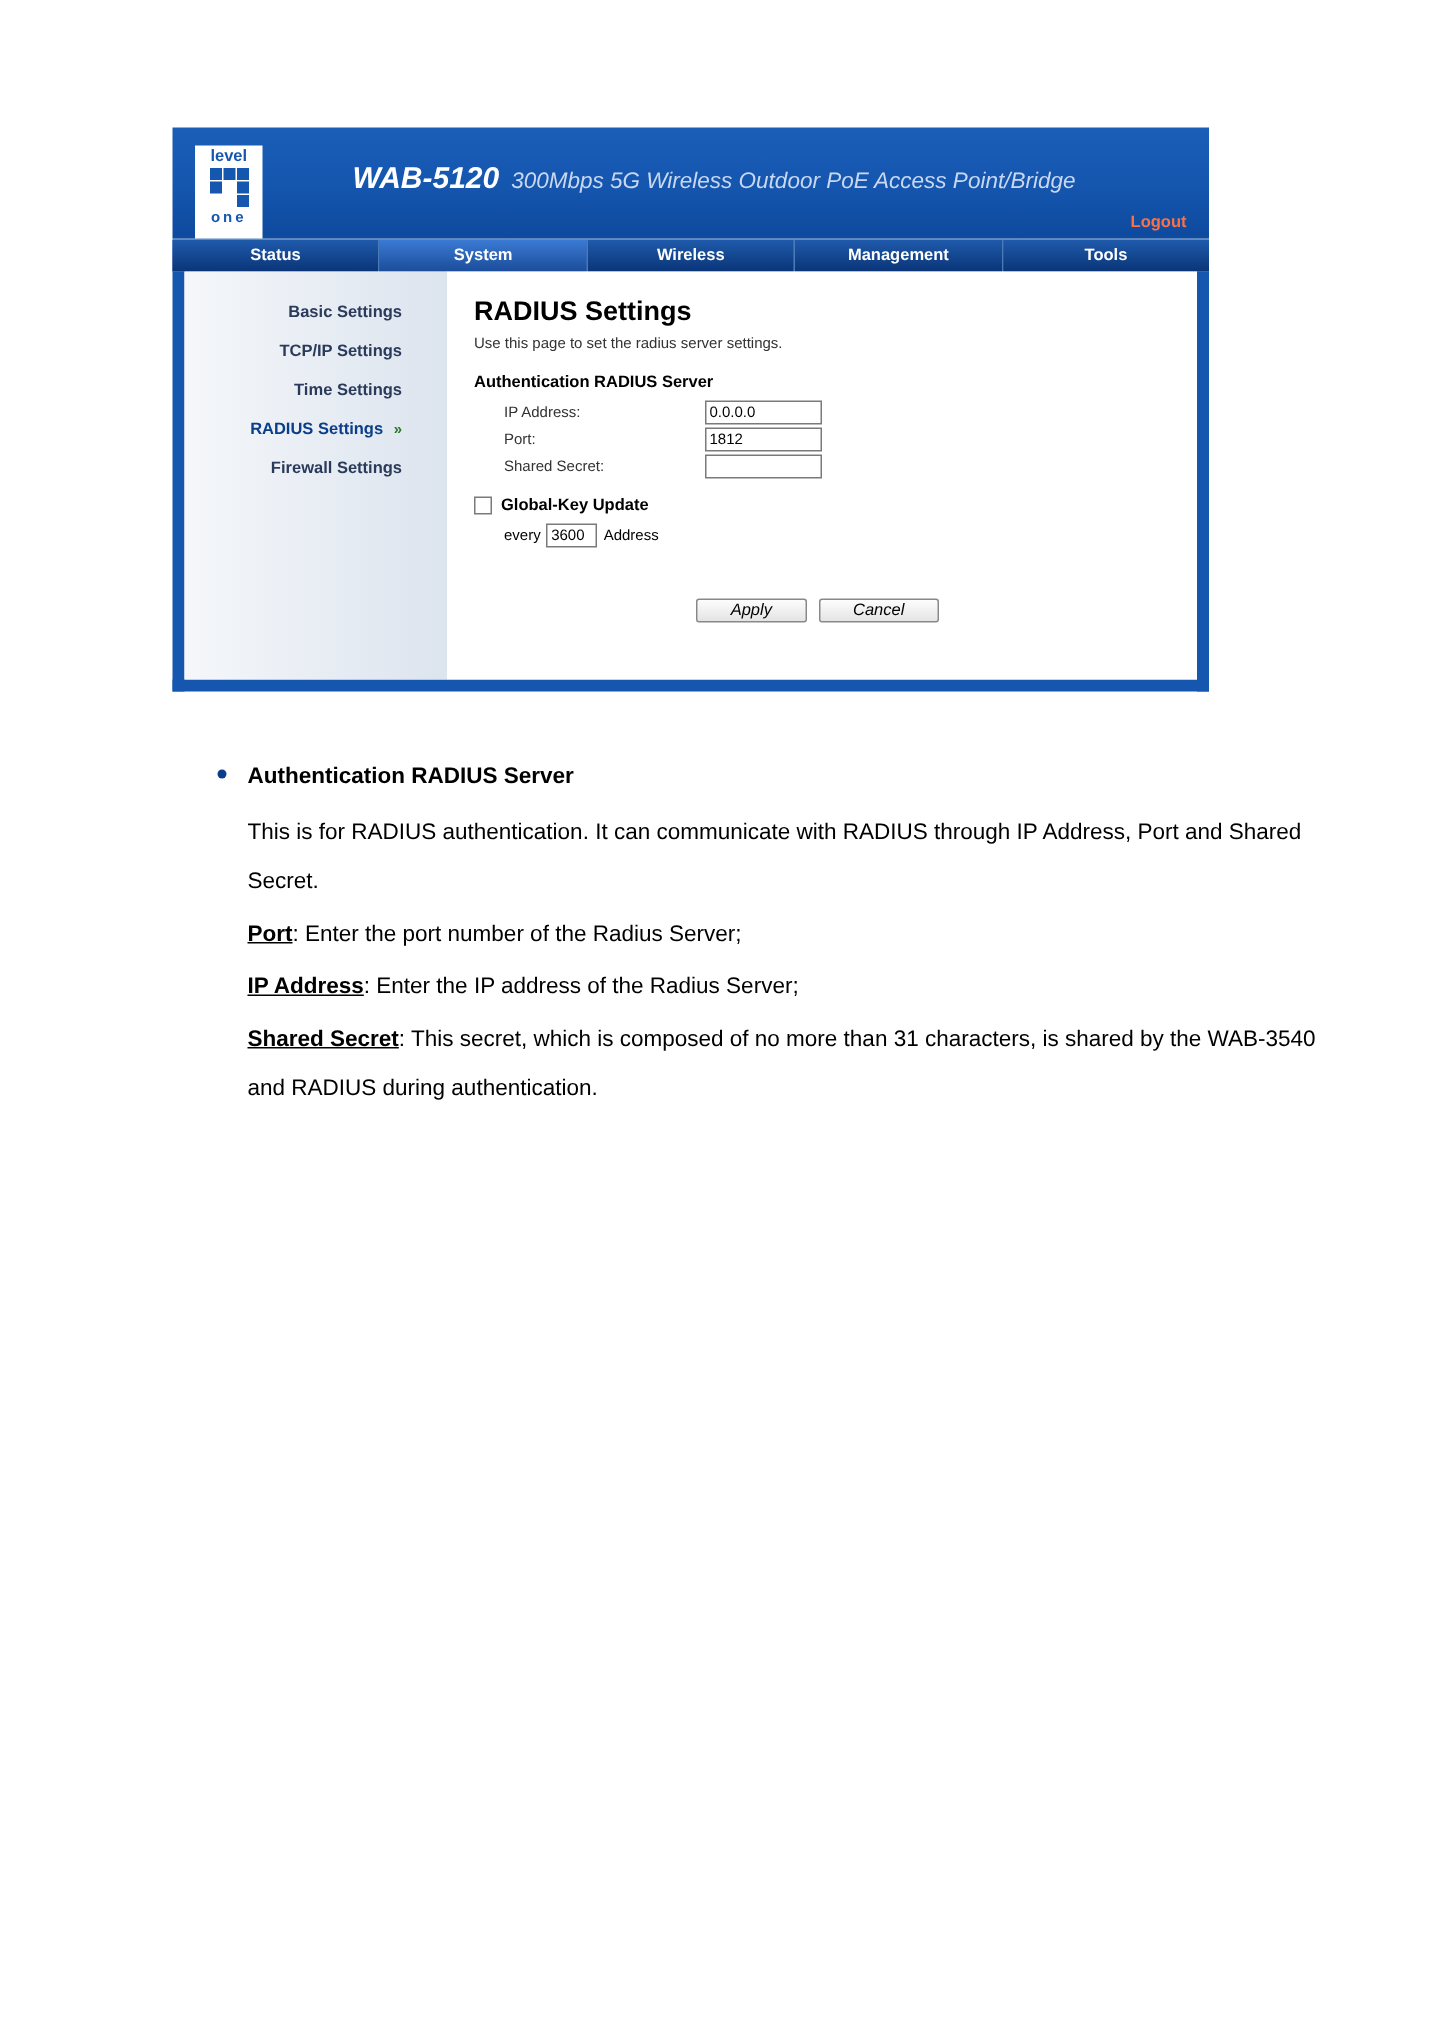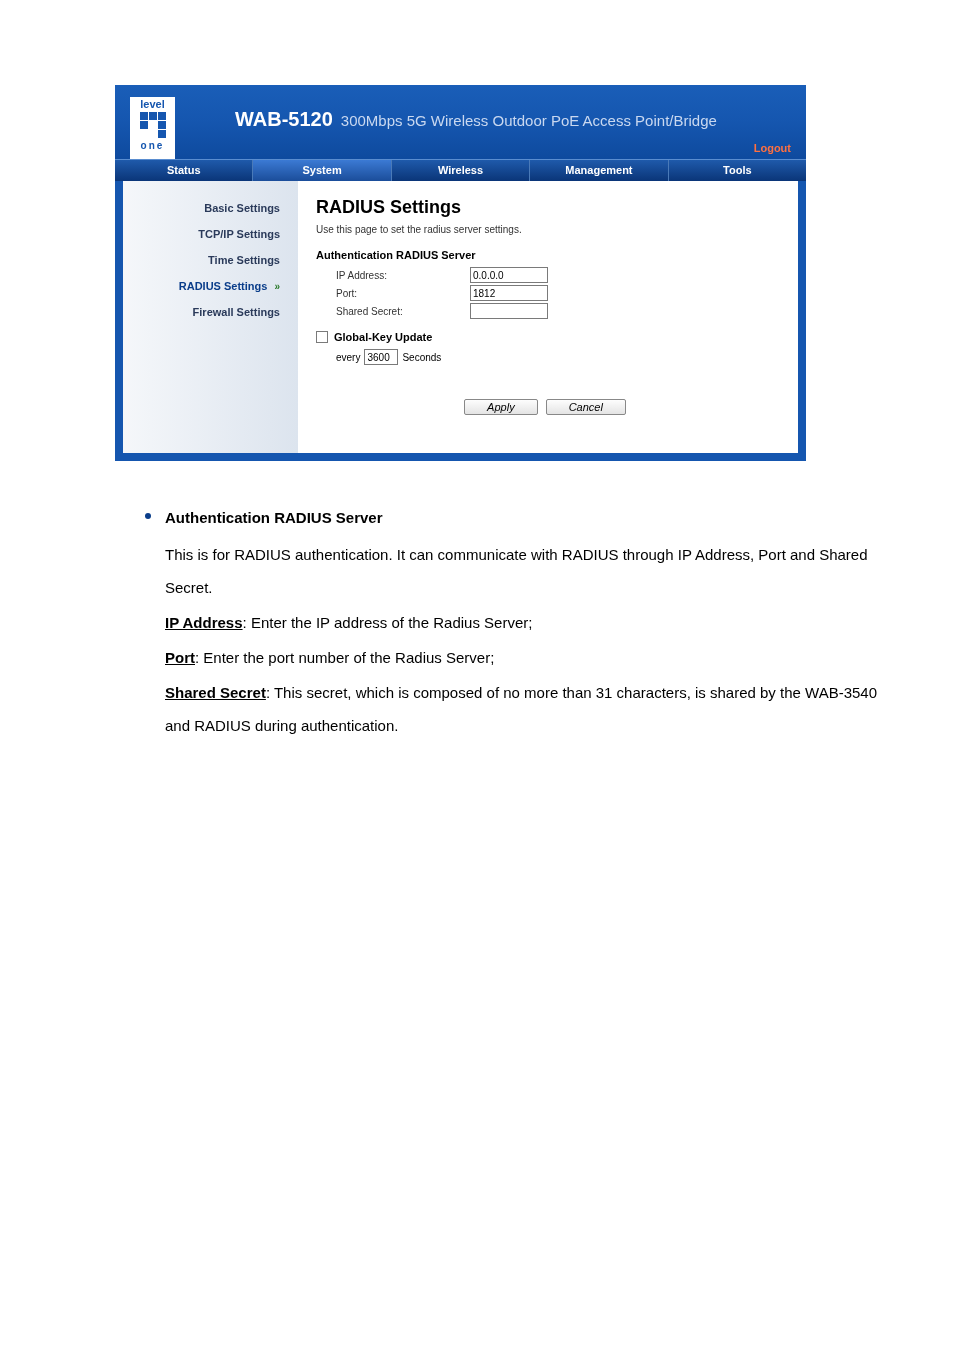--- a/index.html
+++ b/index.html
@@ -64,20 +64,21 @@
       color: #1556af;
       font-weight: bold;
       letter-spacing: 2px;
     }
     .title-area {
       position: absolute;
       left: 120px;
       top: 23px;
       display: flex;
       align-items: baseline;
+      font-style: italic;
     }
     .product-name {
       color: #fff;
       font-size: 20px;
       font-weight: bold;
       margin-right: 8px;
     }
     .product-desc {
       color: #c9d8f0;
       font-size: 15px;
@@ -119,21 +120,21 @@
       display: flex;
       border-left: 8px solid #1556af;
       border-right: 8px solid #1556af;
       border-bottom: 8px solid #1556af;
       min-height: 280px;
       background: #fff;
     }
     .sidebar {
       width: 175px;
       background: linear-gradient(to right, #f5f7fa 0%, #dce4ee 100%);
-      padding: 14px 0 0 0;
+      padding: 14px 12px 0 0;
     }
     .sidebar-item {
       text-align: right;
       padding: 7px 18px 7px 0;
       font-size: 11px;
       color: #2a3a5a;
       cursor: pointer;
       font-weight: bold;
     }
     .sidebar-item.active {
@@ -337,34 +338,34 @@
           <input class="form-input" value="" style="">
         </div>
 
         <div class="gku-row">
           <span class="checkbox"></span>
           <span class="gku-label">Global-Key Update</span>
         </div>
         <div class="gku-sub">
           <span>every</span>
           <input class="form-input" value="3600" style="">
-          <span>Seconds</span>
+          <span>Address</span>
         </div>
 
         <div class="btn-row">
           <button class="btn">Apply</button>
           <button class="btn">Cancel</button>
         </div>
       </div>
     </div>
   </div>
 
   <div class="explain">
     <div class="bullet-line">
       <div class="bullet"></div>
       <b>Authentication RADIUS Server</b>
     </div>
     <p>This is for RADIUS authentication. It can communicate with RADIUS through IP Address, Port and Shared Secret.</p>
+    <p><b class="u">Port</b><span>: Enter the port number of the Radius Server;</span></p>
     <p><b class="u">IP Address</b><span>: Enter the IP address of the Radius Server;</span></p>
-    <p><b class="u">Port</b><span>: Enter the port number of the Radius Server;</span></p>
     <p><b class="u">Shared Secret</b><span>: This secret, which is composed of no more than 31 characters, is shared by the WAB-3540 and RADIUS during authentication.</span></p>
   </div>
 </div>
 
 </body></html>

